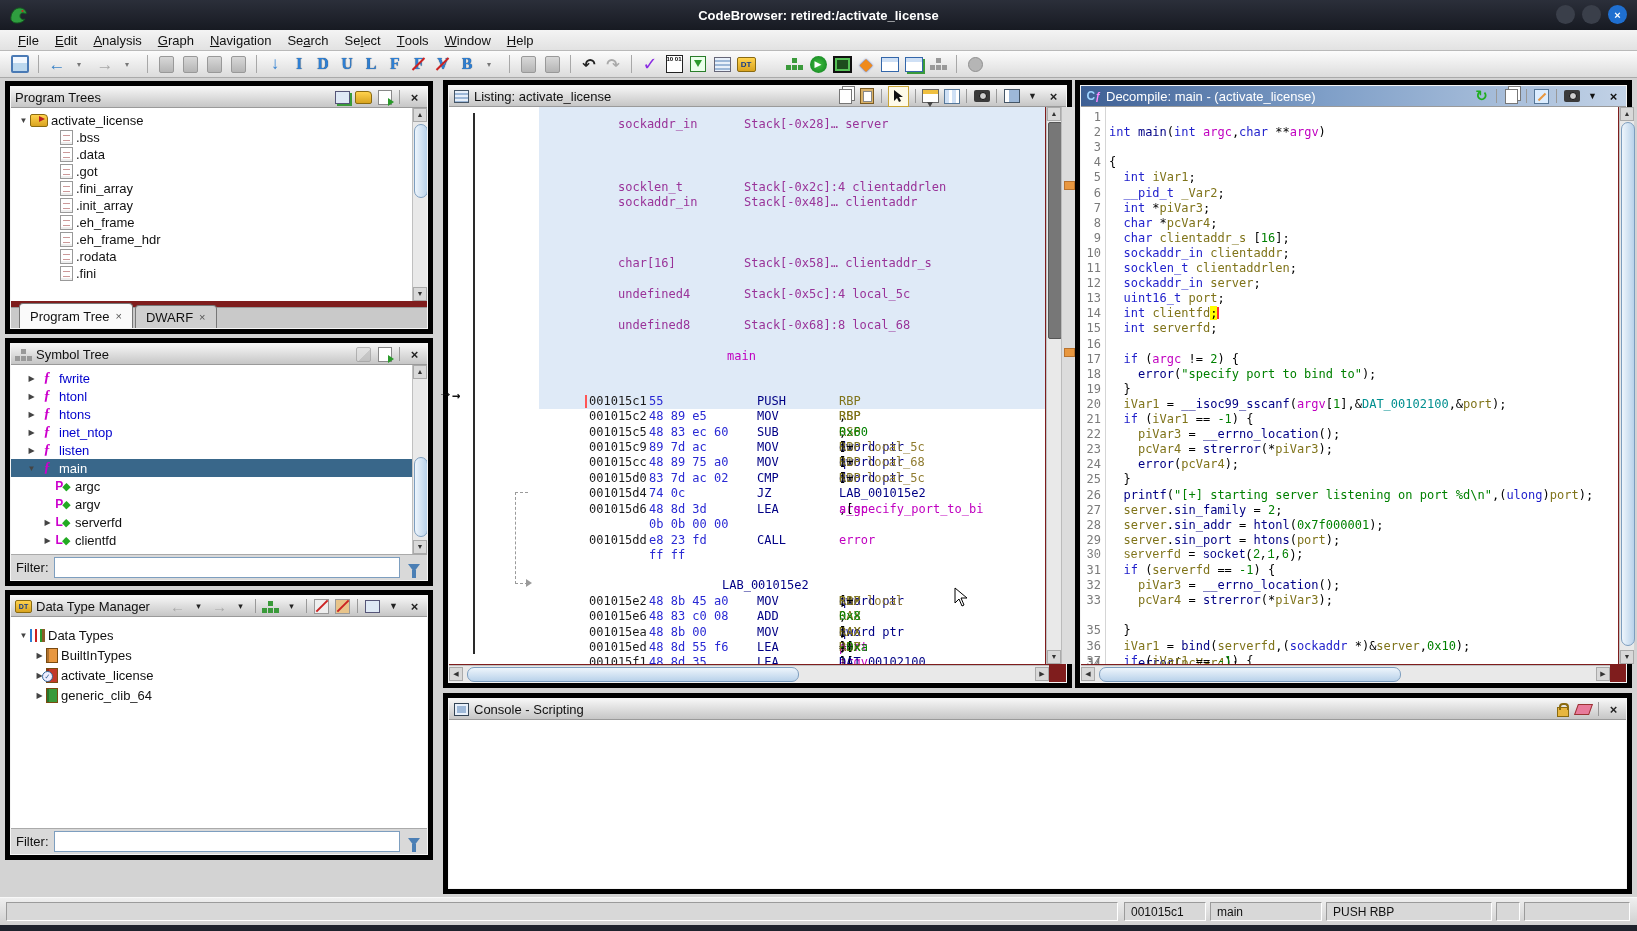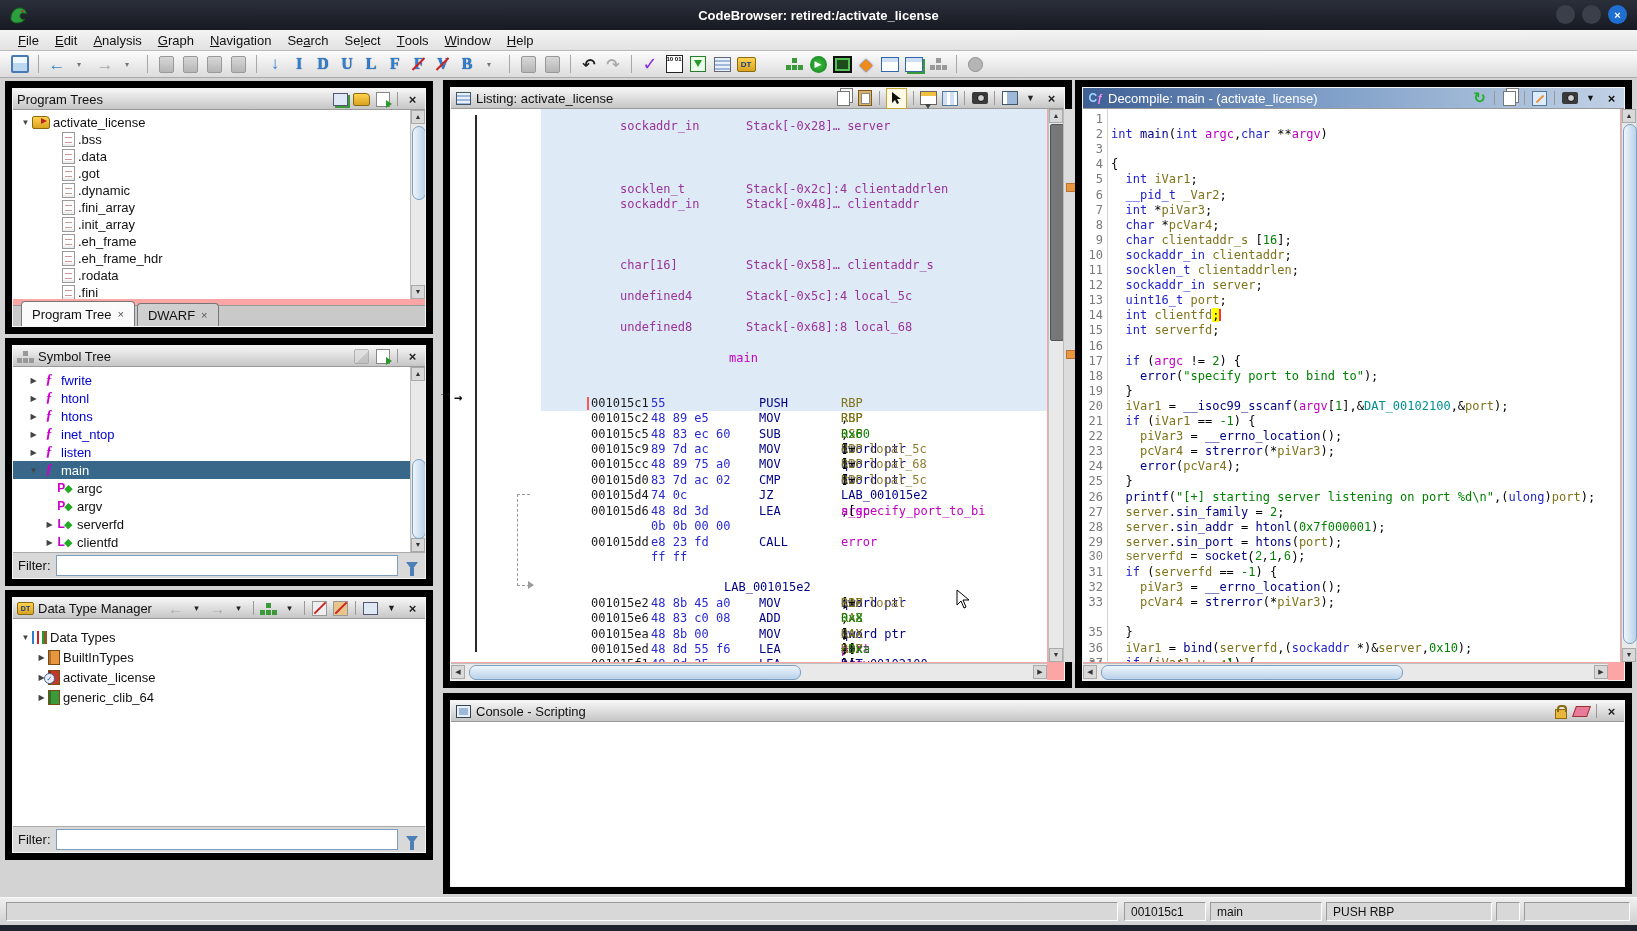--- a/index.html
+++ b/index.html
@@ -44,21 +44,21 @@
   .ic-nodes,.ic-nodes2{width:5px;height:5px;background:#3a9a3a;box-shadow:-6px 7px 0 #3a9a3a,6px 7px 0 #3a9a3a,0 7px 0 #3a9a3a;margin-bottom:7px;}
   .ic-nodes2{background:#999;box-shadow:-6px 7px 0 #999,6px 7px 0 #999,0 7px 0 #999;}
   .ic-play{width:17px;height:17px;border-radius:50%;background:radial-gradient(#3fc03f,#0f7d1f);color:#fff;font-size:9px;display:flex;align-items:center;justify-content:center;}
   .ic-chip{width:15px;height:13px;background:#1d4d1d;border:2px solid #111;box-shadow:inset 0 0 0 2px #55c055;}
   .ic-diamond{color:#ef8a1d;font-size:17px;text-shadow:0 0 2px #2255cc;}
   .ic-table,.ic-table2{width:16px;height:13px;border:1px solid #3366aa;background:
      linear-gradient(#cfe0f5 0 4px,#fff 4px) , repeating-linear-gradient(90deg,#fff 0 4px,#9db8d8 4px 5px);}
   .ic-table2{box-shadow:2px 2px 0 #3a9a3a;}
   .ic-circle-gray{width:13px;height:13px;border-radius:50%;background:#b5b5b5;border:1px solid #909090;}
   
-  .panel{position:absolute;background:#fca5a5;border:7px solid #000000;box-shadow:0 0 0 1px #f5f5f5 inset;box-sizing:border-box;}
+  .panel{position:absolute;background:#7f1d1d;border:5px solid #000000;box-shadow:0 0 0 1px #f5f5f5 inset;box-sizing:border-box;}
   .phead{position:absolute;left:1px;right:1px;top:1px;height:21px;background:linear-gradient(#f6f6f6,#c6c6c6);
      border-bottom:1px solid #9a9a9a;display:flex;align-items:center;padding:0 4px;gap:4px;box-sizing:border-box;}
   .phead .ttl{white-space:nowrap;}
   .phead .sp{flex:1;}
   .phead-blue{background:linear-gradient(90deg,#3d5f94,#7f9fc8 45%,#c2d2e6);color:#fff;}
   .hbtn{min-width:17px;height:17px;display:flex;align-items:center;justify-content:center;font-size:12px;position:relative;}
   .hsep{width:1px;height:14px;background:#999;margin:0 2px;}
   .hx{font-weight:bold;color:#222;font-size:13px;}
   .hcaret{font-size:9px;color:#222;}
   
@@ -357,25 +357,20 @@
           </div>
           <div class="trow" style="height: 17px; padding-left: 36px;">
             <span class="exp"></span>
             <span class="ti ti-section"></span>
             <span class="lbl">.data</span>
           </div>
           <div class="trow" style="height: 17px; padding-left: 36px;">
             <span class="exp"></span>
             <span class="ti ti-section"></span>
             <span class="lbl">.got</span>
-          </div>
-          <div class="trow" style="height: 17px; padding-left: 36px;">
-            <span class="exp"></span>
-            <span class="ti ti-section"></span>
-            <span class="lbl">.dynamic</span>
           </div>
           <div class="trow" style="height: 17px; padding-left: 36px;">
             <span class="exp"></span>
             <span class="ti ti-section"></span>
             <span class="lbl">.fini_array</span>
           </div>
           <div class="trow" style="height: 17px; padding-left: 36px;">
             <span class="exp"></span>
             <span class="ti ti-section"></span>
             <span class="lbl">.init_array</span>

